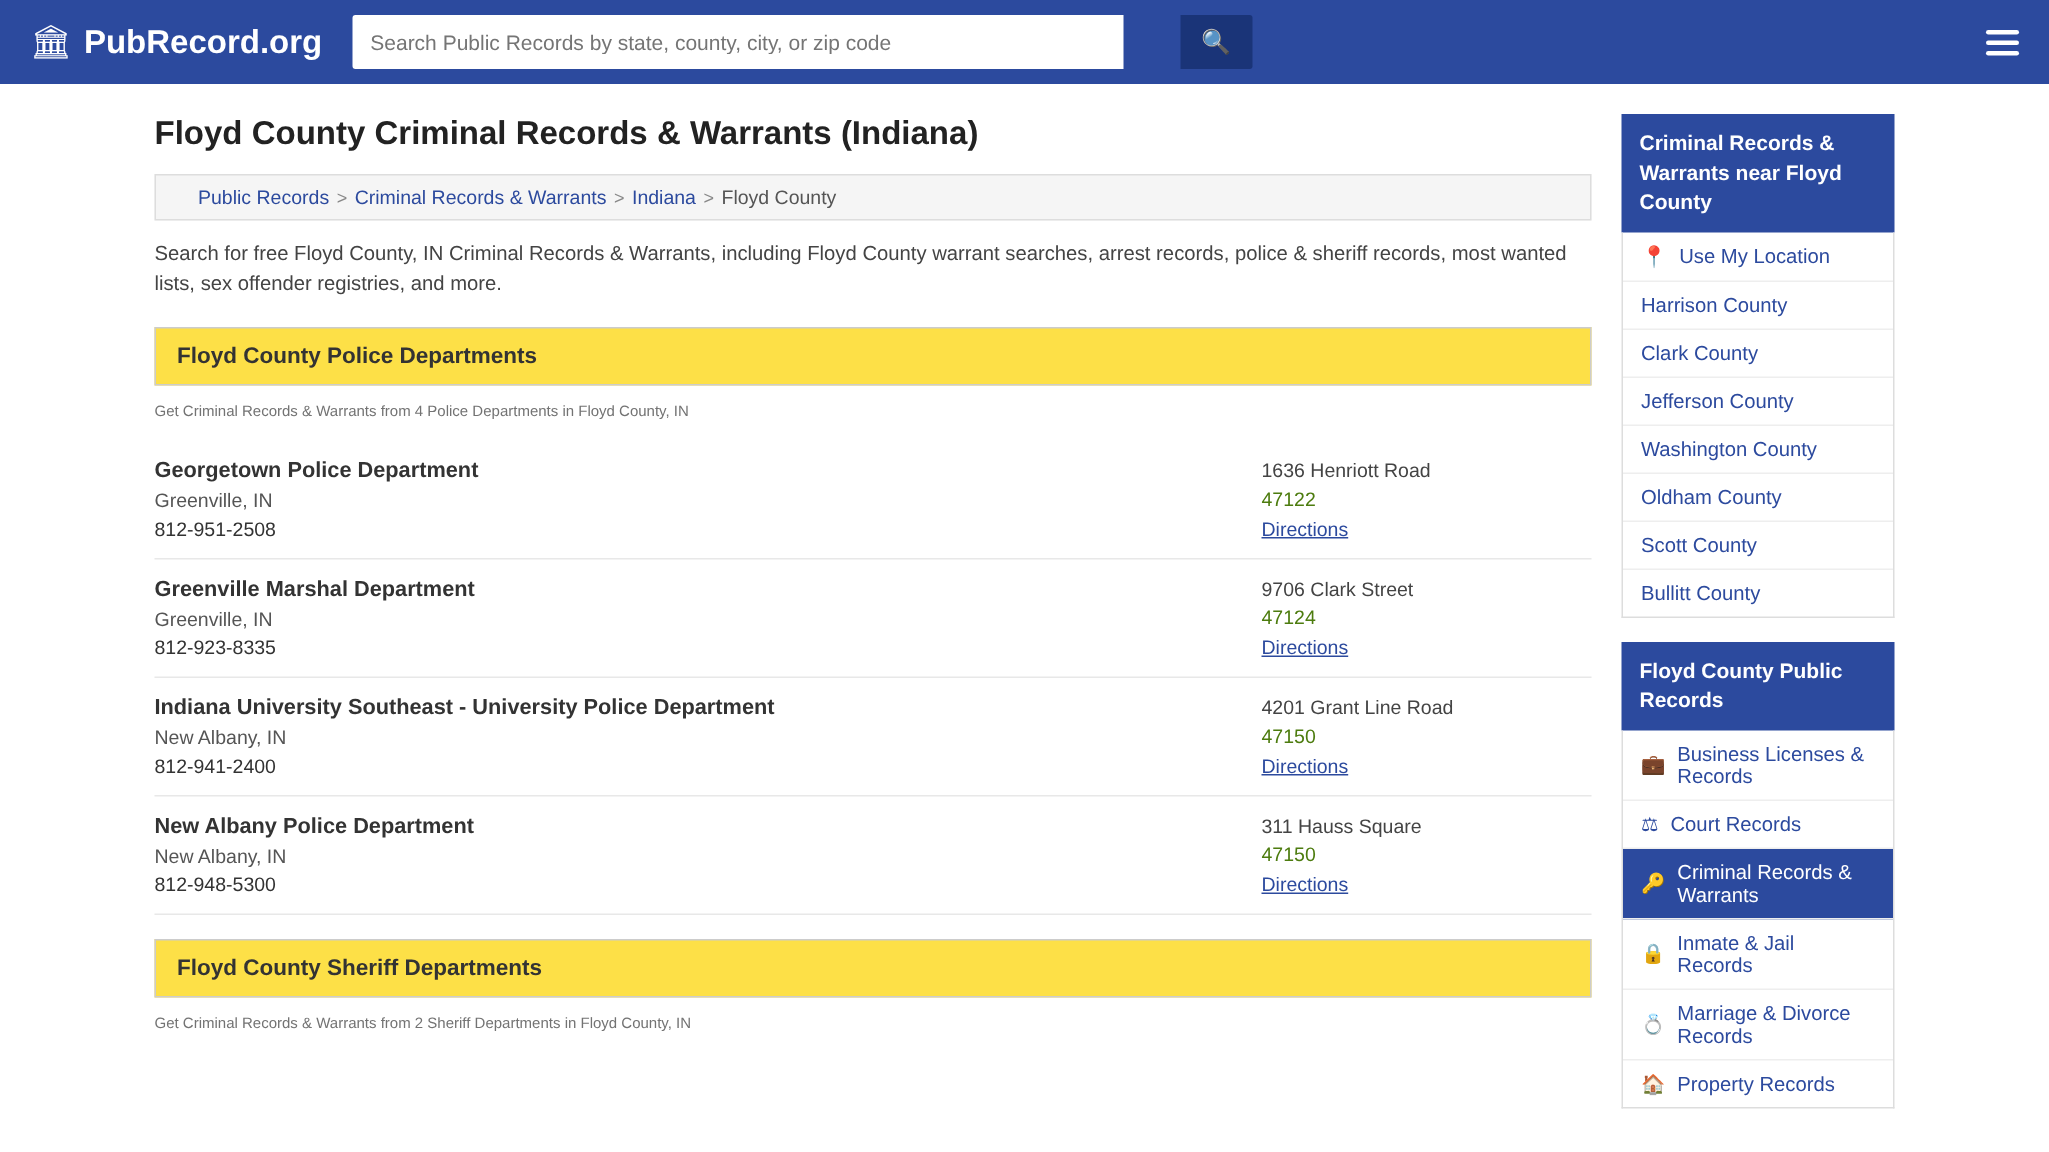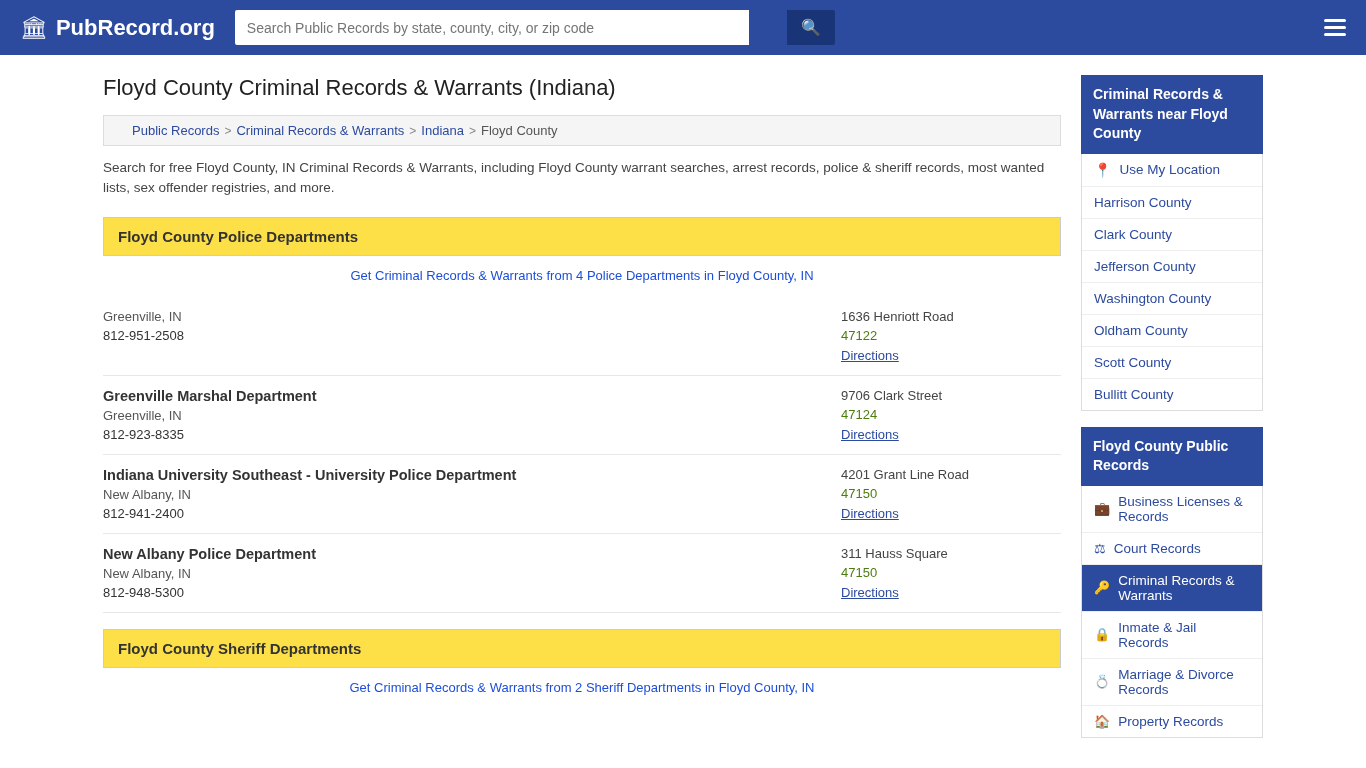--- a/index.html
+++ b/index.html
@@ -85,21 +85,21 @@
       flex: 1;
     }
     .sidebar {
       width: 182px;
       flex-shrink: 0;
     }
 
     
     .page-title {
       font-size: 22px;
-      font-weight: normal;
+      font-weight: bold;
       margin-bottom: 14px;
       color: #222;
     }
 
     
     .breadcrumb {
       background: #f5f5f5;
       border: 1px solid #ddd;
       padding: 7px 28px;
       font-size: 13px;
@@ -130,24 +130,23 @@
       border: 1px solid #ccc;
       padding: 10px 14px;
       font-weight: bold;
       font-size: 15px;
       margin-bottom: 12px;
       margin-top: 4px;
     }
 
     
     .sub-description {
-      font-size: 13px;
-      color: #1d4ed8;
+      font-size: 10px;
+      color: #737373;
       margin-bottom: 14px;
-      text-align: center;
     }
 
     
     .record-entry {
       display: flex;
       border-bottom: 1px solid #e8e8e8;
       padding: 12px 0;
       gap: 20px;
     }
     .record-left {
@@ -259,20 +258,21 @@
       <span>Floyd County</span>
     </div>
 
     <p class="description">Search for free Floyd County, IN Criminal Records &amp; Warrants, including Floyd County warrant searches, arrest records, police &amp; sheriff records, most wanted lists, sex offender registries, and more.</p>
 
     <div class="section-header">Floyd County Police Departments</div>
     <p class="sub-description">Get Criminal Records &amp; Warrants from 4 Police Departments in Floyd County, IN</p>
 
     <div class="record-entry">
       <div class="record-left">
+        <div class="record-name">Georgetown Police Department</div>
         <div class="record-city">Greenville, IN</div>
         <div class="record-phone">812-951-2508</div>
       </div>
       <div class="record-right">
         <div class="record-address">1636 Henriott Road</div>
         <div class="record-zip">47122</div>
         <a class="directions-link" href="#">Directions</a>
       </div>
     </div>
 

